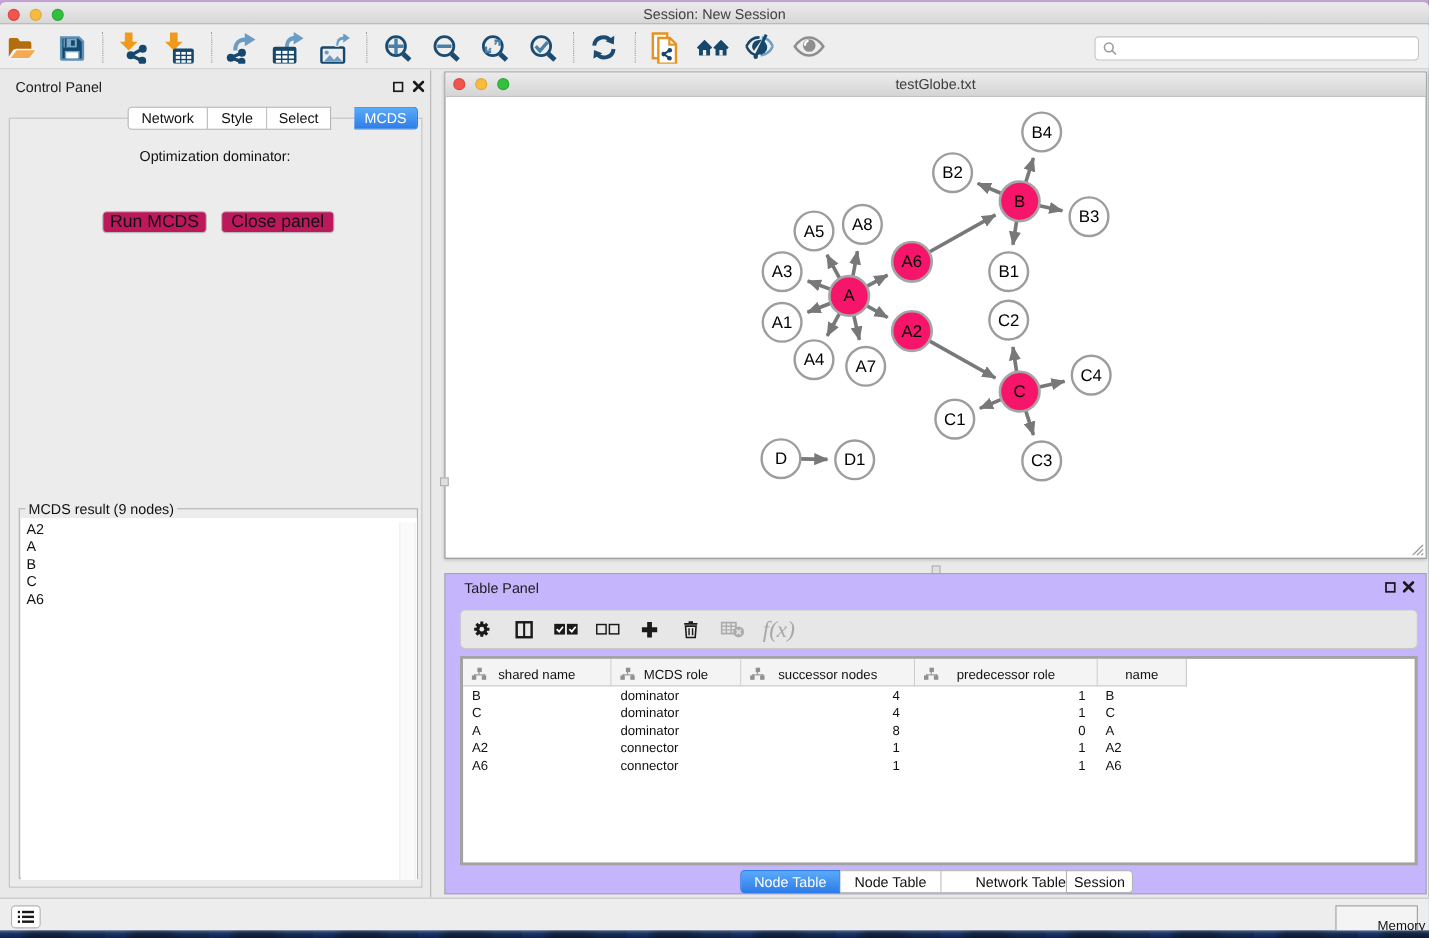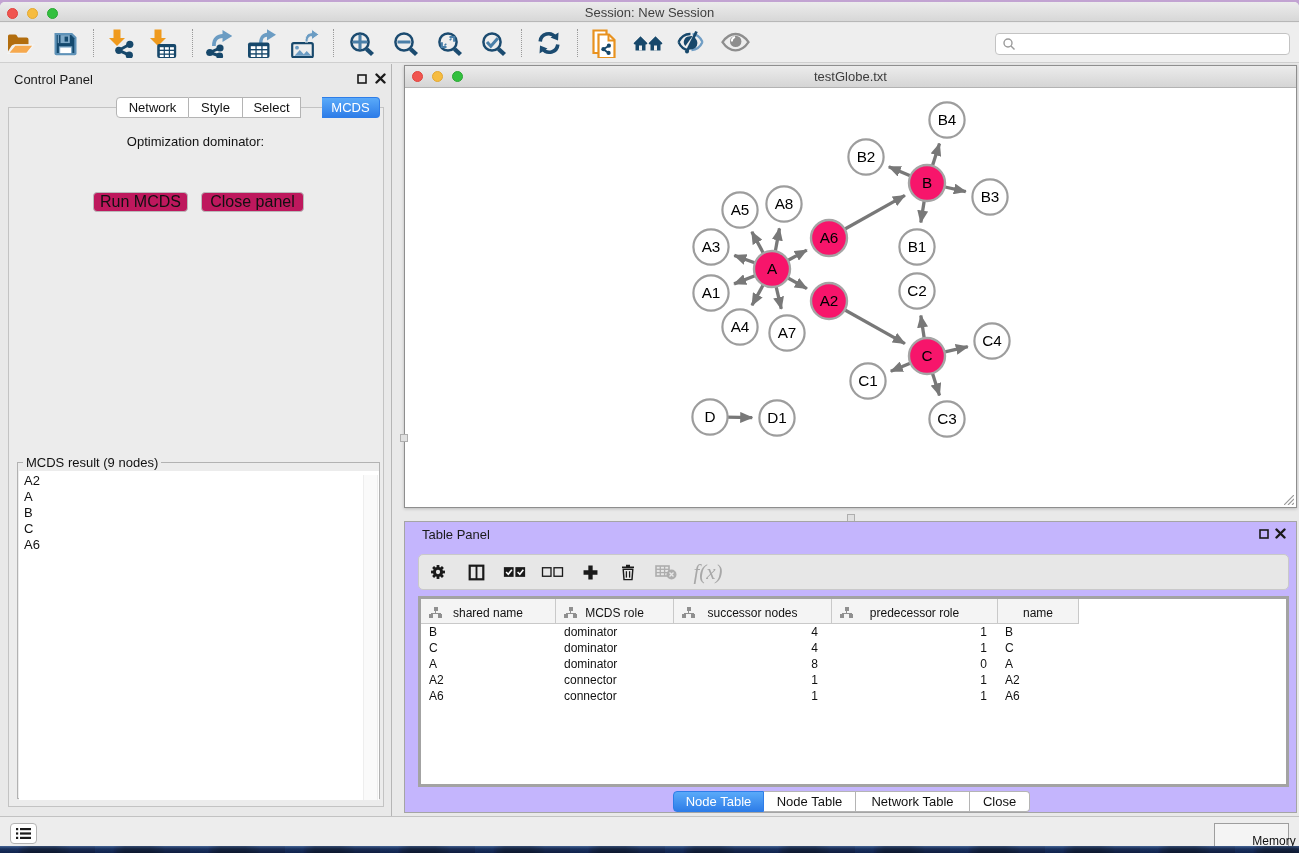--- a/index.html
+++ b/index.html
@@ -507,22 +507,22 @@
           <div class="td c1">A6</div>
           <div class="td c2">connector</div>
           <div class="td c3">1</div>
           <div class="td c4">1</div>
           <div class="td c5">A6</div>
         </div>
     </div>
     <div id="btabs">
       <div class="btab first sel" style="width:91px;">Node Table</div>
       <div class="btab" style="width:92px;">Node Table</div>
-      <div class="btab" style="width:114px;">Network Table</div>
-      <div class="btab last" style="width:60px;">Close</div>
+      <div class="btab" style="width:114px;text-align:right;">Network Table</div>
+      <div class="btab last" style="width:60px;">Session</div>
     </div>
   </div>
 
   <div class="abs" id="statusbar">
     <div class="abs" id="listBox">
         <svg width="15" height="13" viewBox="0 0 15 13">
           <g fill="#1a1a1a">
             <rect x="0" y="1" width="2.2" height="2.2"></rect>
             <rect x="4" y="1" width="11" height="2.2"></rect>
             <rect x="0" y="5.4" width="2.2" height="2.2"></rect>

